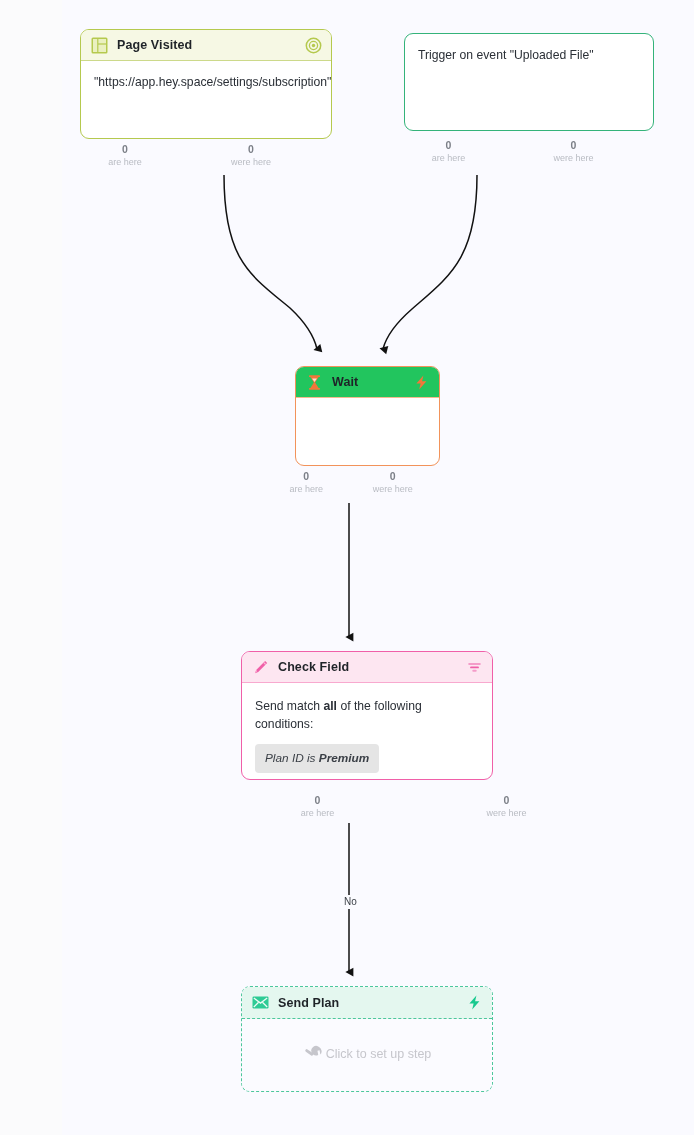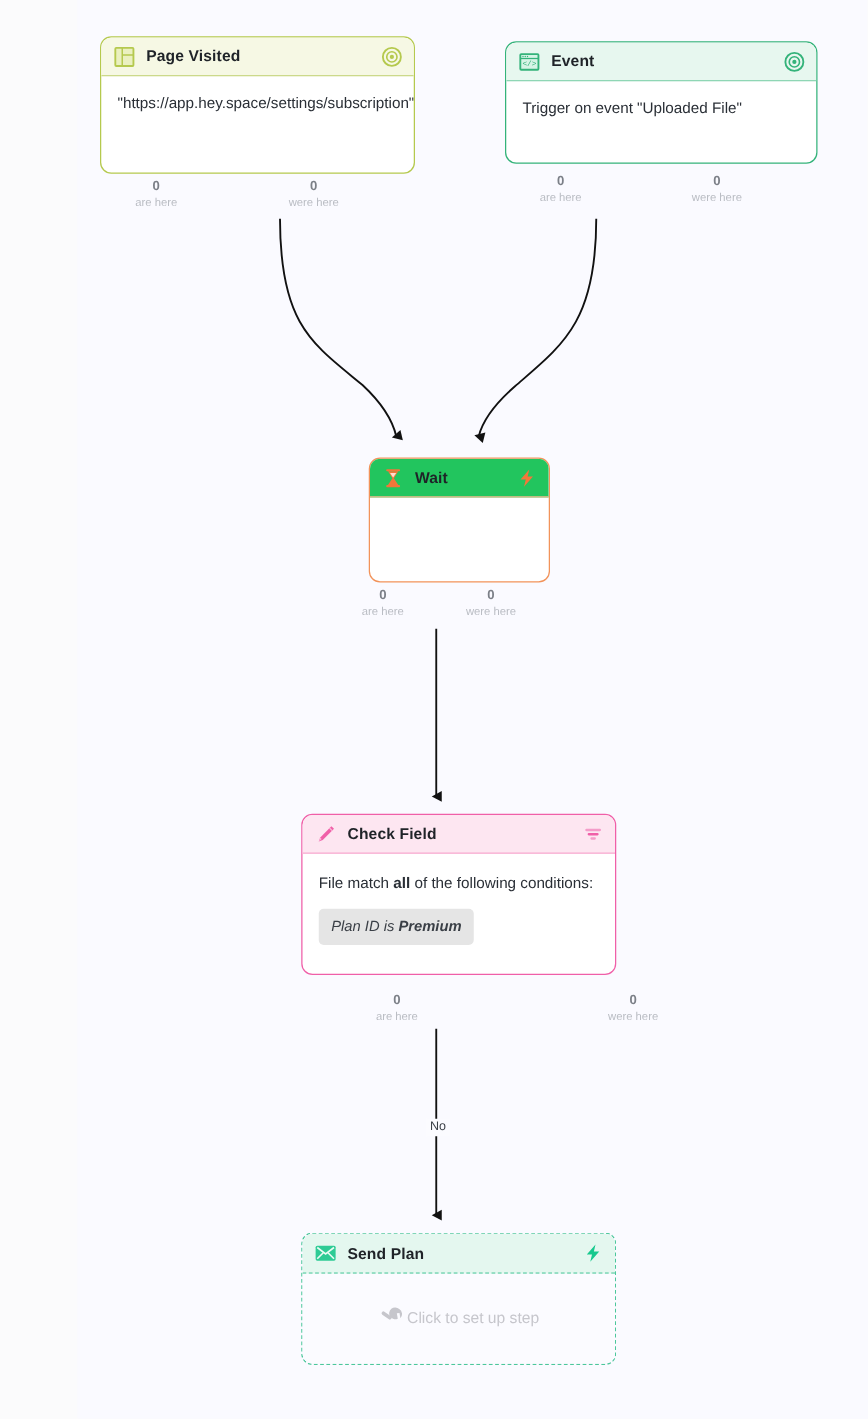--- a/index.html
+++ b/index.html
@@ -238,41 +238,20 @@
       <div class="cnum">0</div>
       <div class="clab">are here</div>
     </div>
     <div class="counter">
       <div class="cnum">0</div>
       <div class="clab">were here</div>
     </div>
   </div>
 
   <div class="node n-event">
-    <div class="node-head">
-      <span class="node-icon">
-        <svg viewBox="0 0 17 17" width="17" height="17">
-          <rect x="0.5" y="1.5" width="16" height="14" rx="1.5" fill="#34b37a"></rect>
-          <rect x="2" y="3" width="13" height="2.3" fill="#d6f4e6"></rect>
-          <circle cx="3.4" cy="4.15" r="0.55" fill="#34b37a"></circle>
-          <circle cx="5.2" cy="4.15" r="0.55" fill="#34b37a"></circle>
-          <circle cx="7.0" cy="4.15" r="0.55" fill="#34b37a"></circle>
-          <rect x="2" y="6.3" width="13" height="7.7" fill="#d6f4e6"></rect>
-          <text x="8.5" y="12.1" font-family="'Liberation Mono', monospace" font-size="6.2" fill="#34b37a" text-anchor="middle">&lt;/&gt;</text>
-        </svg>
-      </span>
-      <span class="node-title">Event</span>
-      <span class="head-action">
-        <svg viewBox="0 0 17 17" width="17" height="17">
-          <circle cx="8.5" cy="8.5" r="7.2" fill="none" stroke="#34b37a" stroke-width="1.5"></circle>
-          <circle cx="8.5" cy="8.5" r="4.1" fill="none" stroke="#34b37a" stroke-width="1.3"></circle>
-          <circle cx="8.5" cy="8.5" r="1.7" fill="#34b37a"></circle>
-        </svg>
-      </span>
-    </div>
     <div class="node-body">
       <div>Trigger on event "Uploaded File"</div>
     </div>
   </div>
   <div class="counters c-event">
     <div class="counter">
       <div class="cnum">0</div>
       <div class="clab">are here</div>
     </div>
     <div class="counter">
@@ -323,21 +302,21 @@
       <span class="head-action">
         <svg viewBox="0 0 17 17" width="17" height="17">
           <rect x="2.2" y="4.0" width="12.6" height="1.9" rx="0.9" fill="#f49cc9"></rect>
           <rect x="4.1" y="7.4" width="8.8" height="1.9" rx="0.9" fill="#f05fa8"></rect>
           <rect x="6.3" y="10.8" width="4.4" height="1.9" rx="0.9" fill="#f49cc9"></rect>
         </svg>
       </span>
     </div>
     <div class="node-body" style="padding:15px 13px 13px 13px;">
       <div style="margin-bottom:11px;">
-        <span>File match </span><b>all</b><span> of the following conditions:</span>
+        <span>Send match </span><b>all</b><span> of the following conditions:</span>
       </div>
       <div style="display:inline-block;background:#e5e5e5;border-radius:4px;padding:6px 10px;font-size:11.8px;color:#3a3f46;font-style:italic;">
         <span>Plan ID is </span><b>Premium</b>
       </div>
     </div>
   </div>
   <div class="counters c-check">
     <div class="counter">
       <div class="cnum">0</div>
       <div class="clab">are here</div>

